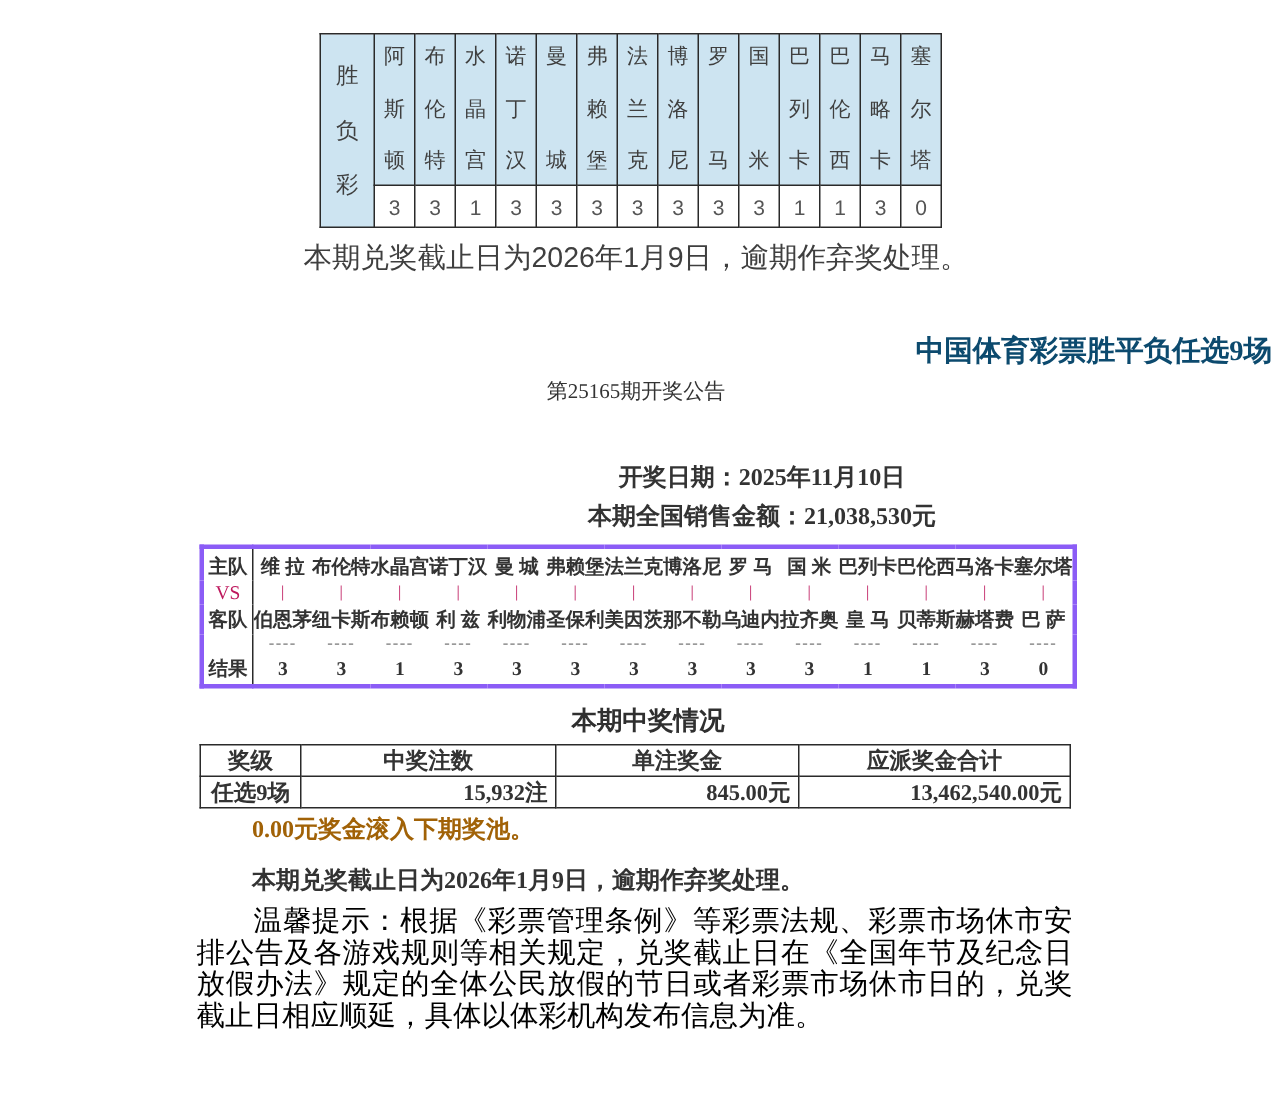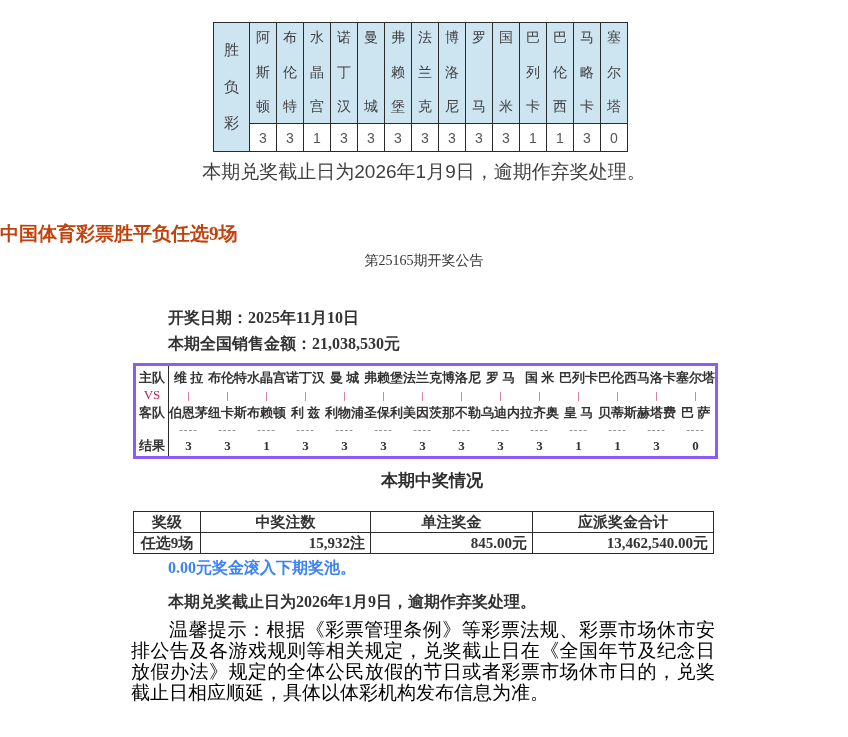--- a/index.html
+++ b/index.html
@@ -25,51 +25,51 @@
     height:100px; padding:6px 0 7px 0; display:flex; flex-direction:column;
     justify-content:space-between; align-items:center;
     font-size:14px; color:#3f3f3f;
   }
   .wl-table .val-cell { height:28px; text-align:center; font-size:14px; color:#555; background:#fff; }
 
   .top-notice { margin-top:7px; text-align:center; font-size:19px; color:#3f3f3f; }
 
   
   .serif { font-family:"Liberation Serif","DejaVu Serif",serif; }
-  .ann-title { margin-top:36px; text-align:left; font-size:19px; font-weight:bold; color:#c2410c; }
+  .ann-title { margin-top:36px; text-align:right; font-size:19px; font-weight:bold; color:#0c4a6e; }
   .ann-subtitle { margin-top:5px; text-align:center; font-size:14px; font-weight:400; color:#333; }
-  .info-line { margin:5px 0 0 168px; font-size:16px; font-weight:600; color:#333; }
+  .info-line { margin:5px 0 0 168px; font-size:16px; font-weight:600; color:#333;text-align:center; }
   .info-line.first { margin-top:38px; }
 
   
   .match-table {
     border-collapse:collapse; table-layout:fixed;
     margin:8px 0 0 133px; border:3px solid #8b5cf6;
     font-weight:600; color:#333;
   }
   .match-table td { padding:0; text-align:center; overflow:hidden; white-space:nowrap; }
   .match-table .mlbl { border-right:1px solid #2a2a2a; font-size:13px; }
   .r-home td { font-size:13px; height:22px; vertical-align:bottom; }
   .r-vs td { font-size:11px; height:14px; color:#be185d; font-weight:400; }
   .r-away td { font-size:13px; height:20px; }
   .r-dash td { font-size:11px; height:13px; color:#777; letter-spacing:1px; font-weight:400; }
   .r-result td { font-size:13px; height:22px; }
 
   
   .prize-heading { margin-top:10px; text-align:center; font-size:17px; font-weight:bold; color:#2f2f2f;padding-left:16px; }
   .prize-table {
     border-collapse:collapse; table-layout:fixed;
-    margin:19px 0 0 133px; font-weight:600; color:#333;
+    margin:4px 0 0 133px; font-weight:600; color:#333;
   }
   .prize-table td { border:1px solid #2a2a2a; height:21px; font-size:15px; padding:0 5px; }
   .prize-table .c-center { text-align:center; }
   .prize-table .c-right { text-align:right; }
   .prize-table .muted { color:#888; letter-spacing:1px; }
 
-  .rollover-line { margin:4px 0 0 168px; font-size:16px; font-weight:600; color:#3b82f6; }
+  .rollover-line { margin:4px 0 0 168px; font-size:16px; font-weight:600; color:#a16207; }
   .deadline-line { margin:13px 0 0 168px; font-size:16px; font-weight:600; color:#333; }
   .notice-para {
     margin:6px 0 0 131px; width:584px;
     font-size:19px; line-height:21px; text-indent:2em;
     font-weight:400; color:#000000; text-align:justify;
   }
 </style>
 </head>
 <body>
 

